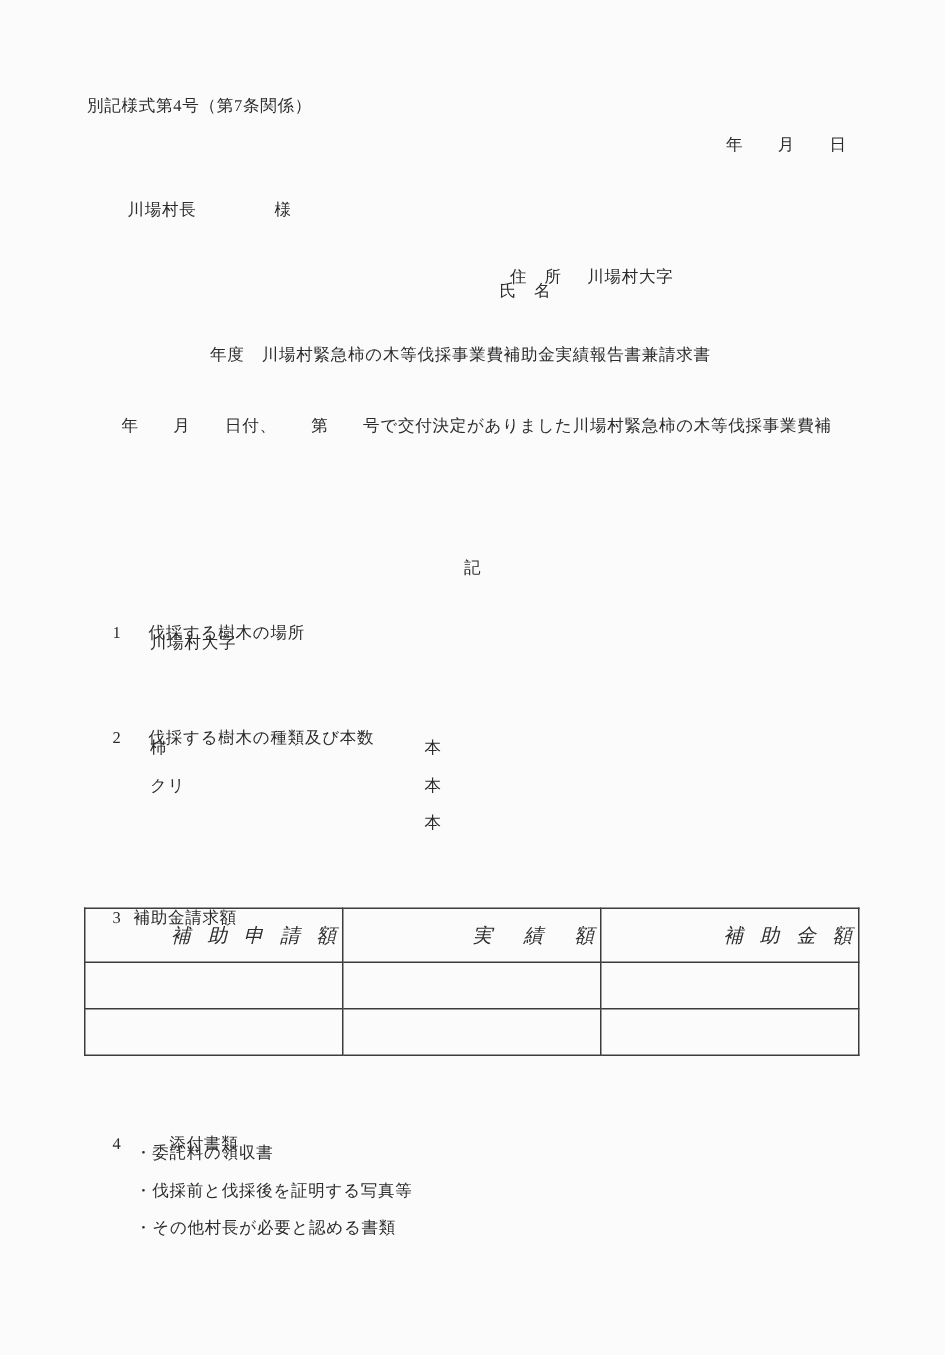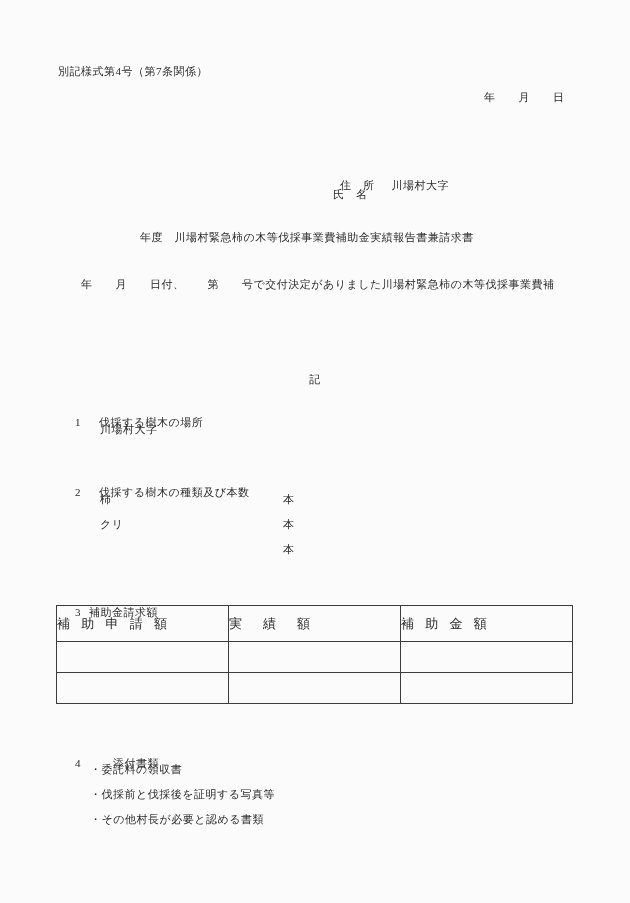--- a/index.html
+++ b/index.html
@@ -32,36 +32,40 @@
     border-collapse:collapse;
     table-layout:fixed;
     font-size:13px;
   }
   .amount-table td{
     border:1px solid var(--border);
     padding:0;
   }
   .amount-table .hdr td{
     height:35px;
-    text-align:left;
+    text-align:right;
     vertical-align:middle;
     letter-spacing:4px;
     white-space:pre;
+    font-style:italic;
   }
   .amount-table .blank td{height:30px;}
 </style>
 </head>
 <body>
 
 <div class="page">
 
   <div class="line" style="left:58px;top:63px">別記様式第4号（第7条関係）</div>
 
   <div class="line" style="left:484px;top:89px">年　　月　　日</div>
 
+  <div class="line" style="left:72px;top:115px">
+    <span>川場村長</span><span style="margin-left:52px">様</span>
+  </div>
 
   <div class="line" style="left:327px;top:160px">
     <span>住　所</span><span style="margin-left:17px">川場村大字</span>
   </div>
   <div class="line" style="left:333px;top:186px">氏　名</div>
 
   <div class="line" style="left:140px;top:229px">年度　川場村緊急柿の木等伐採事業費補助金実績報告書兼請求書</div>
 
   <div class="line" style="left:58px;top:276px">　　年　　月　　日付、　　第　　号で交付決定がありました川場村緊急柿の木等伐採事業費補</div>
 

